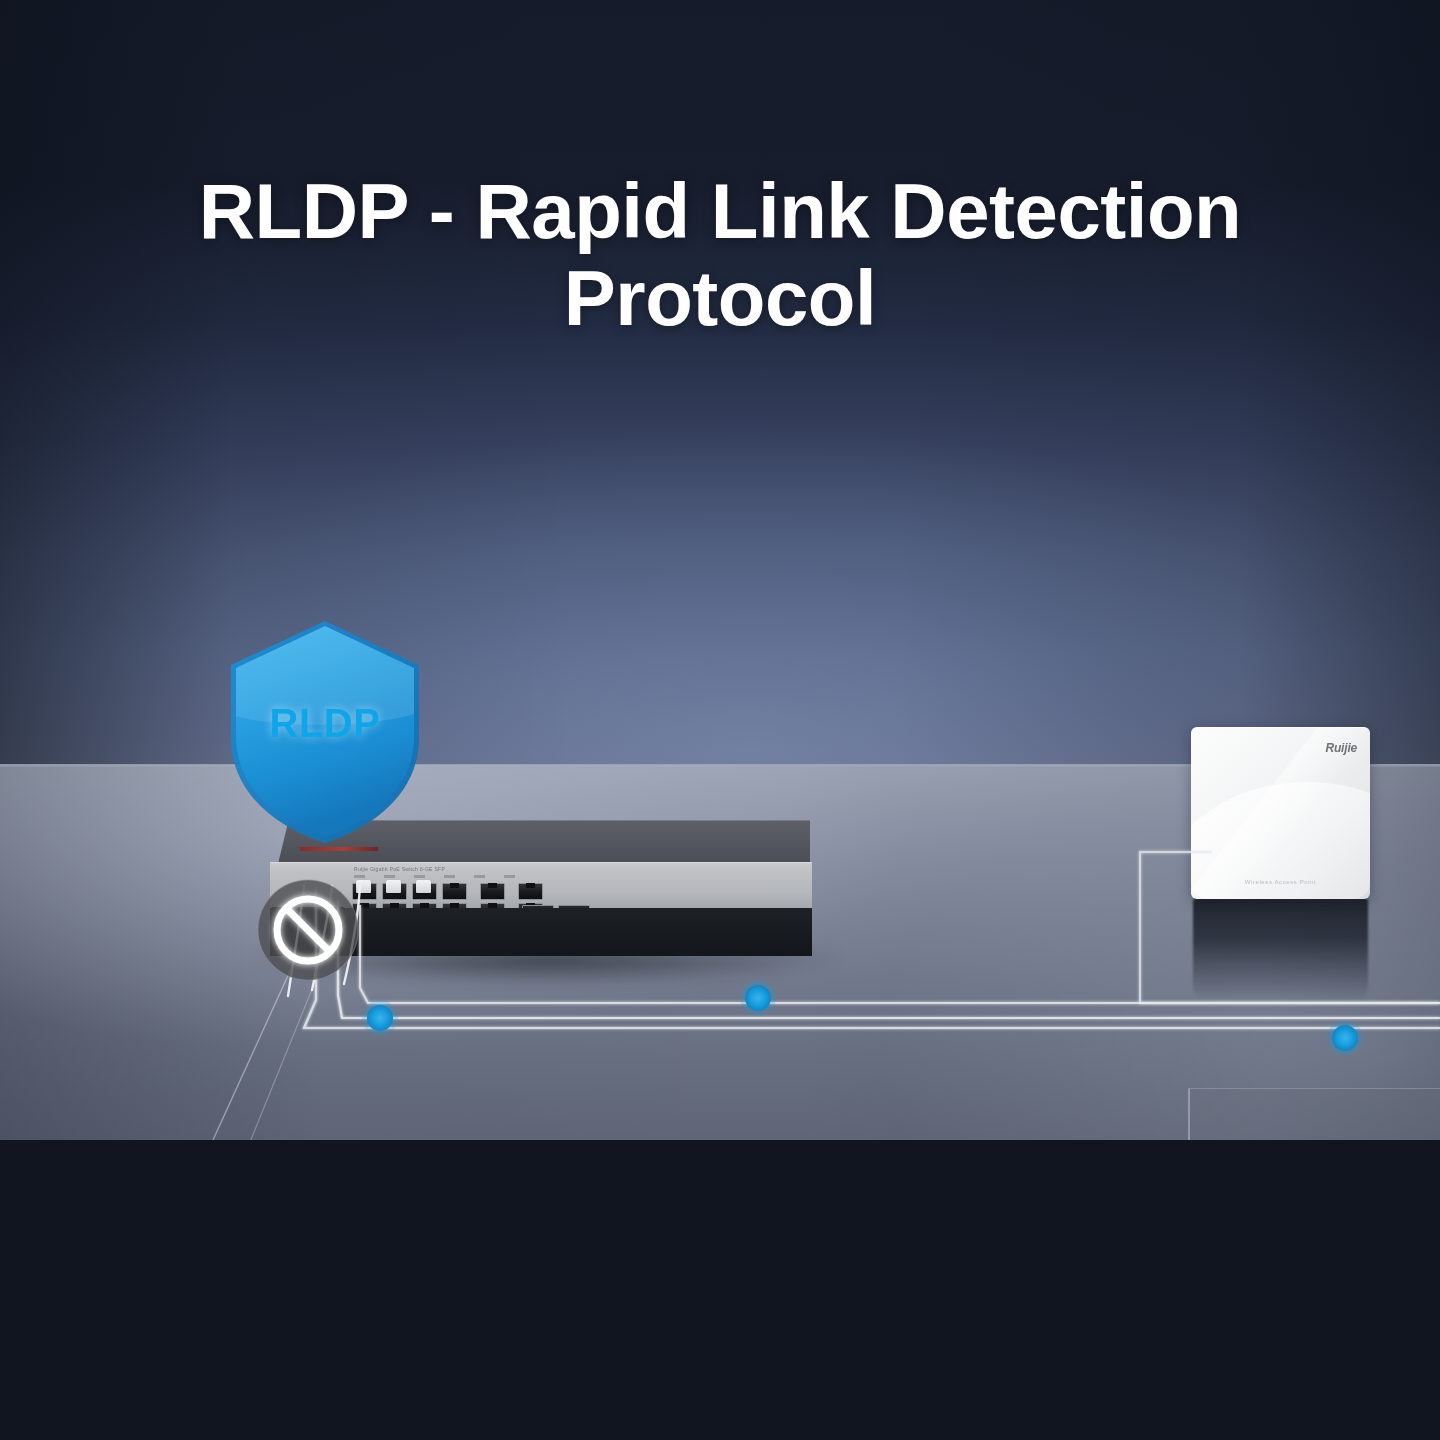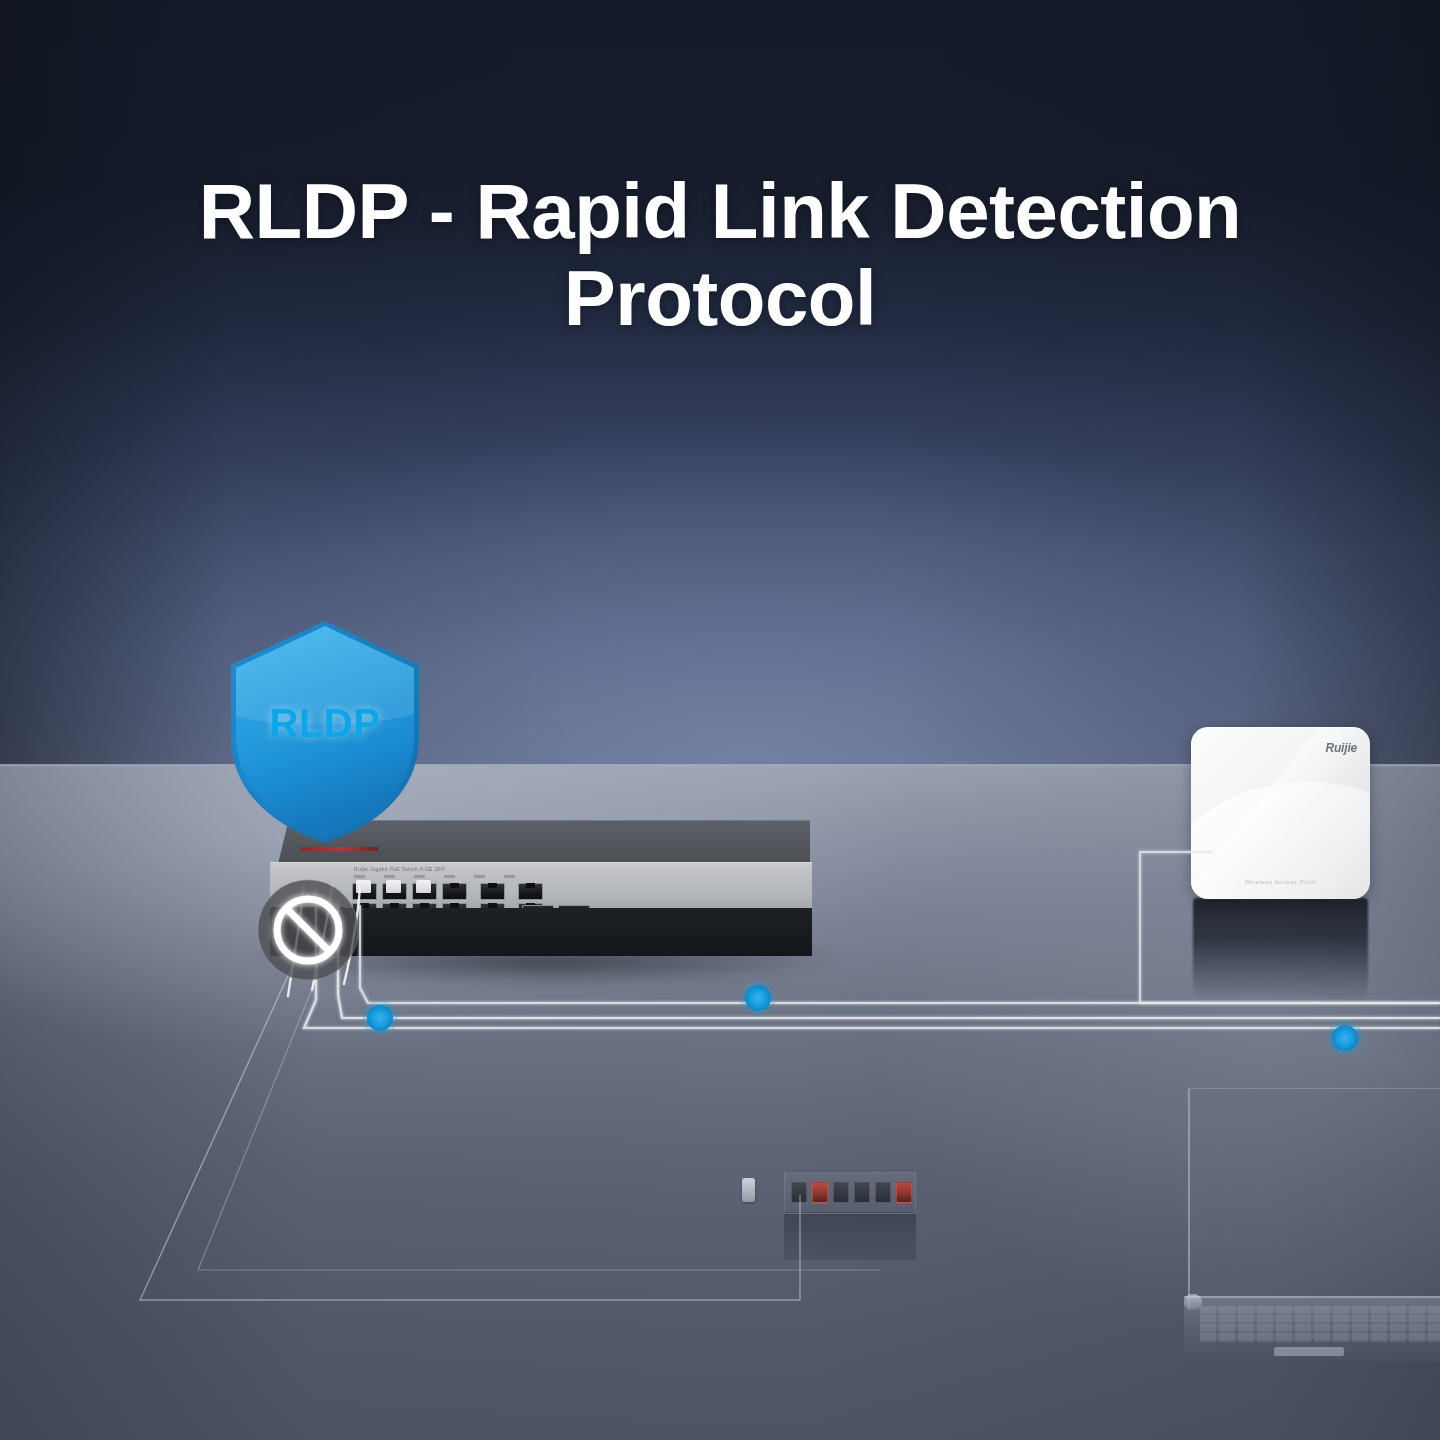--- a/index.html
+++ b/index.html
@@ -4,21 +4,21 @@
 <title>RLDP</title>
 <style>
   html, body {
     margin: 0;
     padding: 0;
     background: #11151f;
   }
   #stage {
     position: relative;
     width: 1440px;
-    height: 1440px;
+    height: 1140px;
     overflow: hidden;
     font-family: "Liberation Sans", sans-serif;
     background: #161c2c;
   }
 
   
   .wall {
     position: absolute;
     left: 0; top: 0;
     width: 1440px;
@@ -242,21 +242,21 @@
     position: absolute;
     left: 256px; top: 878px;
     width: 104px; height: 104px;
   }
 
   
   .ap {
     position: absolute;
     left: 1191px; top: 727px;
     width: 179px; height: 172px;
-    border-radius: 17px;
+    border-radius: 6px;
     background:
       linear-gradient(128deg, rgba(255,255,255,0.0) 40%, rgba(255,255,255,0.55) 41%, rgba(255,255,255,0.0) 60%),
       linear-gradient(to bottom right, #fdfdfd 0%, #f3f4f5 38%, #e6e8ea 70%, #d9dbde 100%);
     box-shadow: 0 3px 14px rgba(14,18,28,0.35), inset 0 1px 0 rgba(255,255,255,0.9);
   }
   .ap-sweep {
     position: absolute;
     left: 0; top: 0;
     width: 179px; height: 172px;
     border-radius: 17px;

